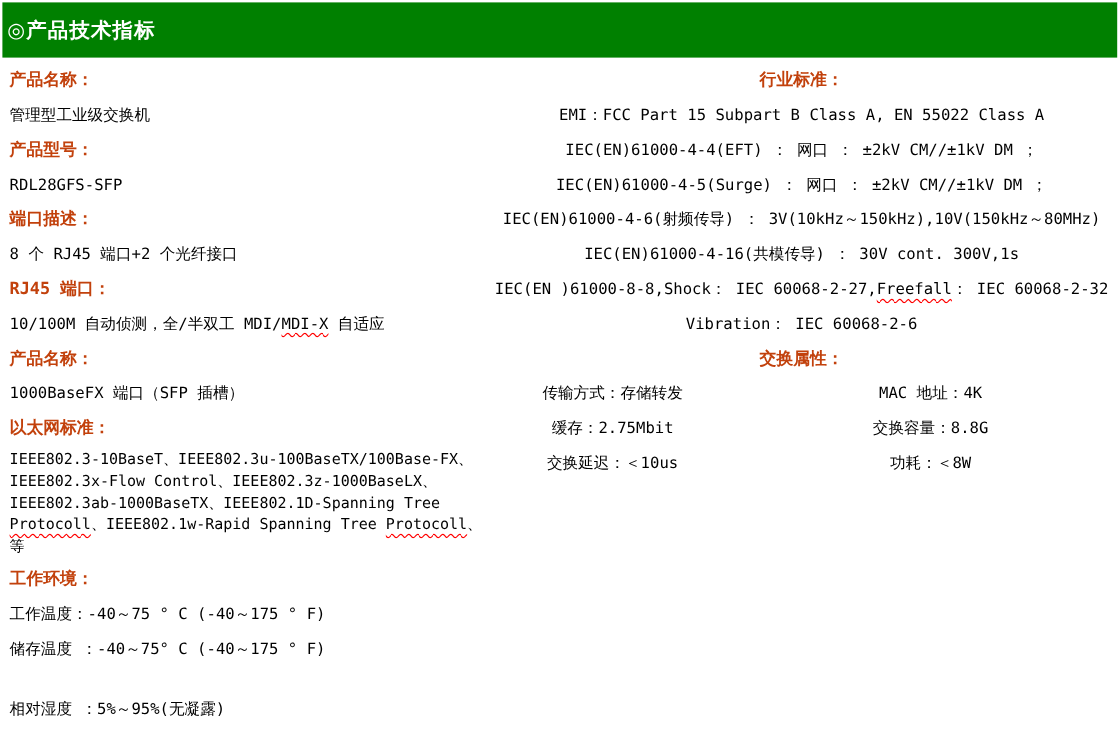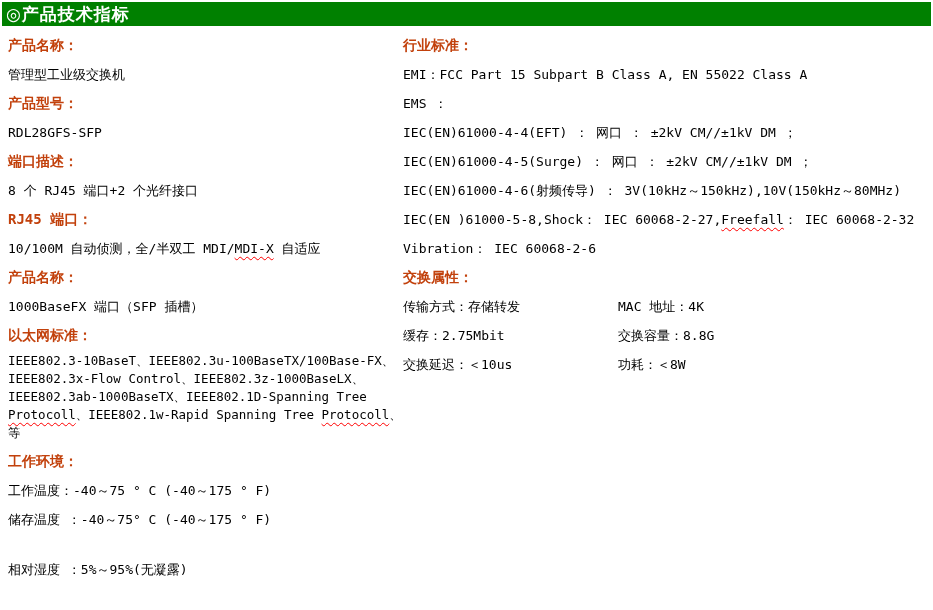--- a/index.html
+++ b/index.html
@@ -1,31 +1,31 @@
 <!DOCTYPE html>
 <html><head>
 <meta charset="utf-8">
 <style>
   html,body{margin:0;padding:0;}
   body{
     width:933px;height:610px;overflow:hidden;background:#ffffff;color:#000000;
     font-family:"DejaVu Sans Mono","Liberation Mono",monospace;
   }
   .header-bar{
-    margin:2px 2px 0 2px;height:24px;background:#008000;
+    margin:2px 2px 0 2px;height:46px;background:#008000;
     display:flex;align-items:center;
   }
   .header-title{
     color:#ffffff;font-weight:bold;font-size:17px;padding-left:4px;
     font-family:"DejaVu Sans","Liberation Sans",sans-serif;letter-spacing:1px;
   }
   .columns{display:flex;align-items:flex-start;padding:5px 0 0 8px;}
   .col{min-width:0;}
   .col-left{flex:0 0 395px;width:395px;}
-  .col-right{flex:1;}
+  .col-right{flex:1;text-align:center;}
   .sec-heading{
     color:#c2410c;font-weight:bold;font-size:14px;line-height:29px;
     white-space:nowrap;
   }
   .line{font-size:13px;line-height:29px;white-space:nowrap;}
   .sec-body.compact{margin:2px 0 5px 0;}
   .sec-body.compact .line{line-height:18px;font-size:12.5px;}
   .line.gap-before{margin-top:21px;}
   .line.two-col{display:grid;grid-template-columns:215px 1fr;}
   .wavy{
@@ -77,25 +77,25 @@
         <div class="sec-body">
           <div class="line"><span>工作温度：-40～75 ° C (-40～175 ° F)</span></div>
           <div class="line"><span>储存温度 ：-40～75° C (-40～175 ° F)</span></div>
           <div class="line gap-before"><span>相对湿度 ：5%～95%(无凝露)</span></div>
         </div>
       </div>
     <div class="col col-right" id="col-right">
         <div class="sec-heading">行业标准：</div>
         <div class="sec-body">
           <div class="line"><span>EMI：FCC Part 15 Subpart B Class A, EN 55022 Class A</span></div>
-          <div class="line"><span>EMS ：</span></div>
           <div class="line"><span>IEC(EN)61000-4-4(EFT) ： 网口 ： ±2kV CM//±1kV DM ；</span></div>
           <div class="line"><span>IEC(EN)61000-4-5(Surge) ： 网口 ： ±2kV CM//±1kV DM ；</span></div>
           <div class="line"><span>IEC(EN)61000-4-6(射频传导) ： 3V(10kHz～150kHz),10V(150kHz～80MHz)</span></div>
-          <div class="line"><span>IEC(EN )61000-5-8,Shock： IEC 60068-2-27,</span><span class="wavy">Freefall</span><span>： IEC 60068-2-32</span></div>
+          <div class="line"><span>IEC(EN)61000-4-16(共模传导) ： 30V cont. 300V,1s</span></div>
+          <div class="line"><span>IEC(EN )61000-8-8,Shock： IEC 60068-2-27,</span><span class="wavy">Freefall</span><span>： IEC 60068-2-32</span></div>
           <div class="line"><span>Vibration： IEC 60068-2-6</span></div>
         </div>
         <div class="sec-heading">交换属性：</div>
         <div class="sec-body">
           <div class="line two-col">
             <span>传输方式：存储转发</span>
             <span>MAC 地址：4K</span>
           </div>
           <div class="line two-col">
             <span>缓存：2.75Mbit</span>

